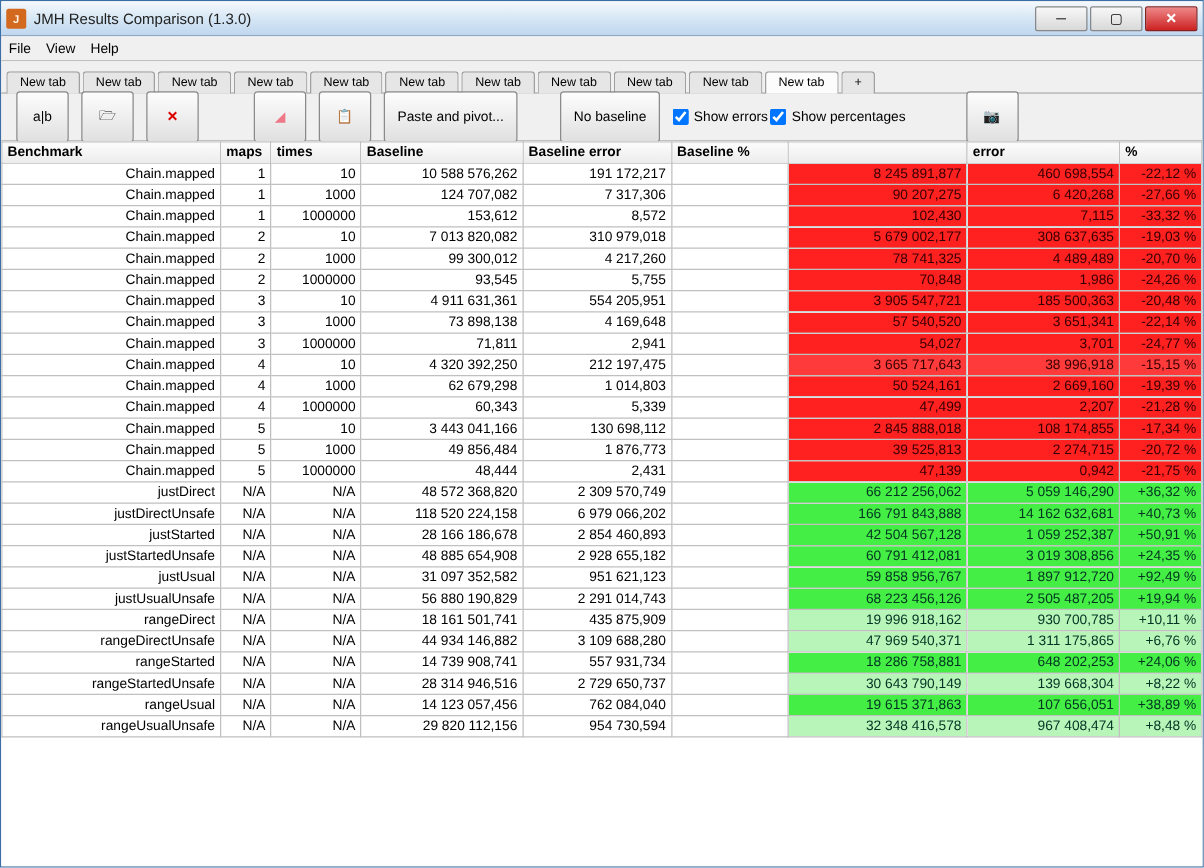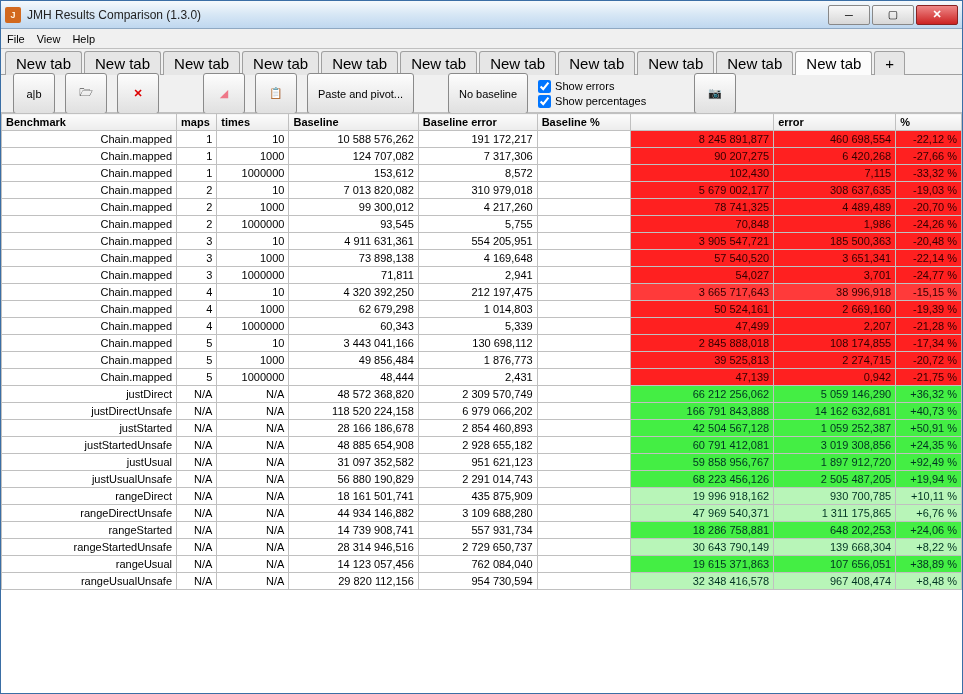--- a/index.html
+++ b/index.html
@@ -70,21 +70,21 @@
   padding: 0 4px;
   border-bottom: 1px solid #a0a0a0;
   gap: 2px;
 }
 .tab {
   background: #e6e6e6;
   border: 1px solid #a0a0a0;
   border-bottom: none;
   border-radius: 3px 3px 0 0;
   padding: 3px 10px;
-  font-size: 15px;
+  font-size: 10px;
   cursor: pointer;
   margin-bottom: -1px;
 }
 .tab.active { background: #fcfcfc; }
 .toolbar {
   background: #f0f0f0;
   height: 38px;
   display: flex;
   align-items: center;
   padding: 4px 12px;
@@ -95,21 +95,21 @@
   background: linear-gradient(to bottom, #fdfdfd, #e0e0e0);
   border: 1px solid #8a8a8a;
   border-radius: 3px;
   height: 41px;
   min-width: 42px;
   padding: 0 10px;
   display: flex; align-items: center; justify-content: center;
   cursor: pointer;
   font-size: 11px;
 }
-.toolbar .checks { display: flex; flex-direction: column; gap: 2px; font-size: 11px; }
+.toolbar .checks { display: flex; flex-direction: row; gap: 2px; font-size: 11px; }
 .toolbar .checks label { display: flex; align-items: center; gap: 4px; cursor: pointer;}
 .toolbar .spacer1 { width: 24px; }
 .toolbar .spacer2 { width: 14px; }
 .content { flex: 1; overflow: auto; background: #fff; }
 table { border-collapse: collapse; width: 100%; table-layout: fixed; }
 th, td {
   border: 1px solid #c0c0c0;
   padding: 1px 4px;
   font-size: 11px;
   height: 17px;

